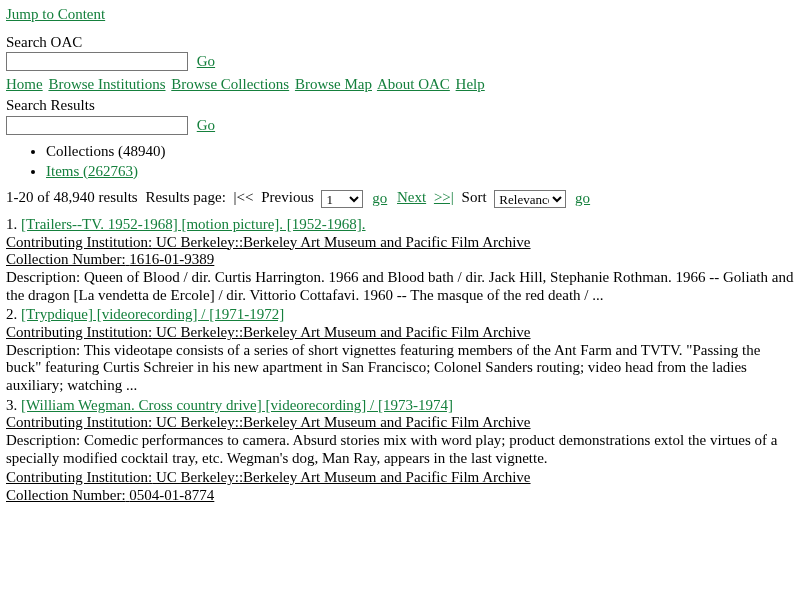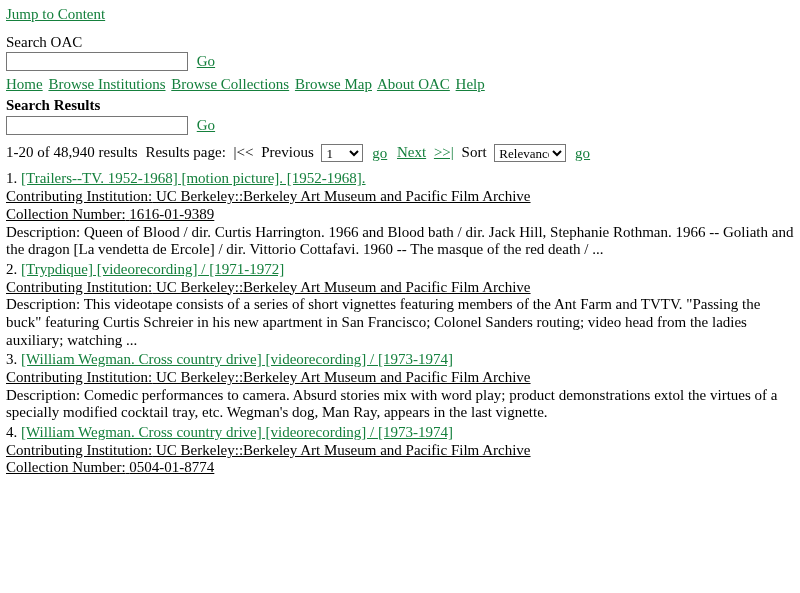--- a/index.html
+++ b/index.html
@@ -58,21 +58,20 @@
     margin: 5px 0 1px 0;
   }
   .navbar a {
     margin-right: 2px;
   }
   .whatis {
     margin: 1px 0 3px 0;
   }
   .results-heading {
     margin: 3px 0 1px 0;
-    font-weight: bold;
   }
   ul.tabs-list {
     margin: 8px 0 8px 0;
     padding-left: 40px;
     list-style-type: disc;
   }
   ul.tabs-list li {
     margin: 0 0 2px 0;
   }
   .result-bar {
@@ -136,20 +135,24 @@
     <a href="#">Help</a>
   </div>
 
 
   <div class="results-heading">Search Results</div>
   <div class="search-row">
     <input class="text-field" type="text" value="" style="">
     <a class="go-link" href="#">Go</a>
   </div>
 
+  <ul class="tabs-list">
+    <li><span>Collections (48940)</span></li>
+    <li><a href="#">Items (262763)</a></li>
+  </ul>
 
   <div class="result-bar">
     <span class="seg">1-20 of 48,940 results</span>
     <span class="seg">Results page:</span>
     <span class="seg">|&lt;&lt;</span>
     <span class="seg">Previous</span>
     <select class="page-select">
       <option>1</option>
     </select>
     <a class="go-link" href="#">go</a>
@@ -205,24 +208,20 @@
       <span>Contributing Institution:</span>
       <span>UC Berkeley::Berkeley Art Museum and Pacific Film Archive</span>
     </div>
     <div class="result-desc">
       <span>Description:</span>
       <span>Comedic performances to camera. Absurd stories mix with word play; product demonstrations extol the virtues of a specially modified cocktail tray, etc. Wegman's dog, Man Ray, appears in the last vignette.</span>
     </div>
   </div>
 
   <div class="result">
-    <div class="result-title-line">
-      <span>4.</span>
-      <a href="#">[William Wegman. Cross country drive] [videorecording] / [1973-1974]</a>
-    </div>
     <div class="result-line">
       <span>Contributing Institution:</span>
       <span>UC Berkeley::Berkeley Art Museum and Pacific Film Archive</span>
     </div>
     <div class="result-line">
       <span>Collection Number:</span>
       <span>0504-01-8774</span>
     </div>
 
   </div>

